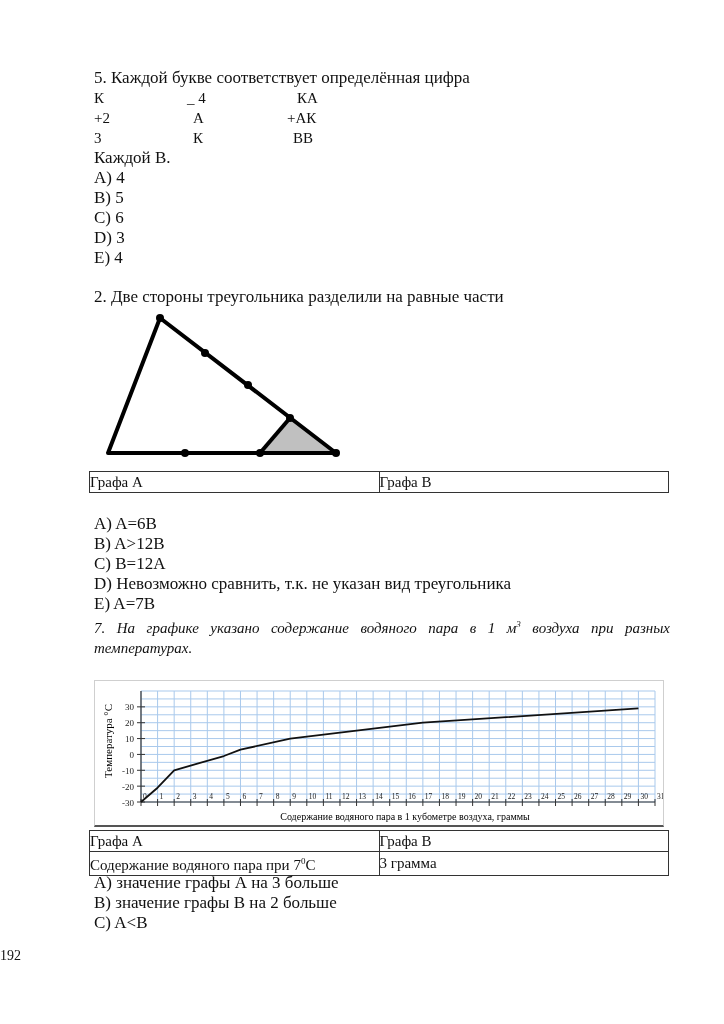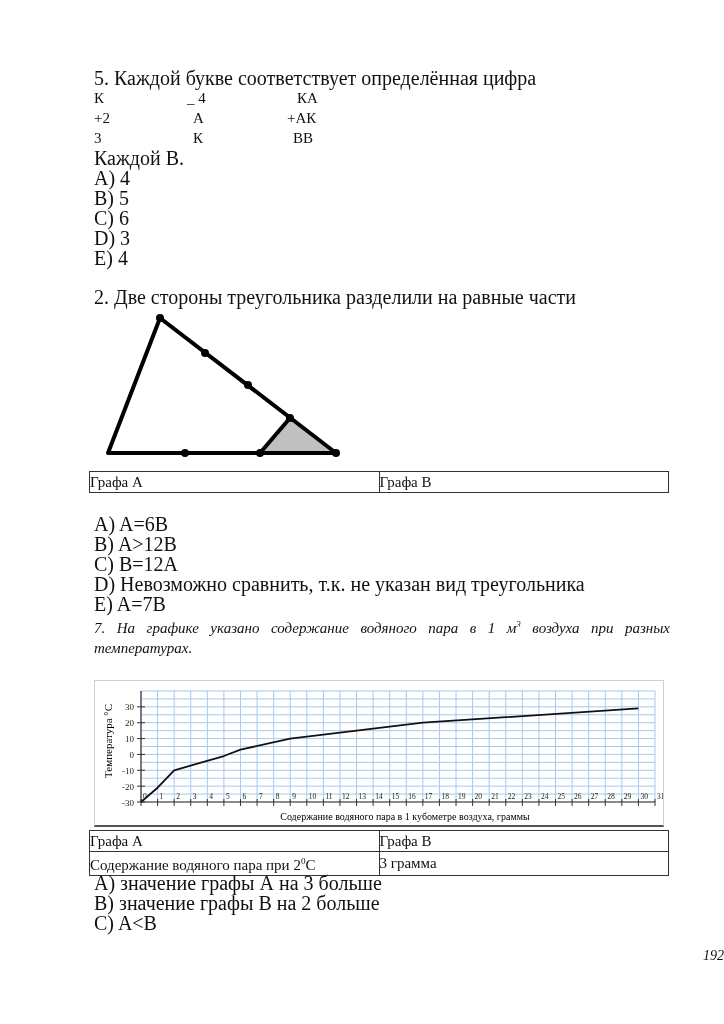--- a/index.html
+++ b/index.html
@@ -1,23 +1,23 @@
 <!DOCTYPE html>
 <html><head>
 <meta charset="utf-8">
 <style>
   html, body { margin:0; padding:0; background:#fff; }
   body { width:724px; height:1024px; position:relative; font-family:"Liberation Serif", "DejaVu Serif", serif; color:#111; overflow:hidden; }
-  .line { position:absolute; left:94px; font-size:20px; line-height:20px; white-space:nowrap; }
+  .line { position:absolute; left:94px; font-size:17px; line-height:20px; white-space:nowrap; }
   .col { position:absolute; font-size:15px; line-height:20px; white-space:nowrap; }
   table.t { position:absolute; left:89px; width:580px; border-collapse:collapse; font-size:15px; }
   table.t td { border:1.5px solid #333; text-align:left; padding:0; height:20px; line-height:19px; width:50%; }
   .justify { position:absolute; left:94px; width:576px; font-size:15px; line-height:20px; text-align:justify; text-align-last:left;font-style:italic; }
   #chart-frame { position:absolute; left:94px; top:680px; width:570px; height:147px; border:1px solid #cfcfcf; border-bottom:2px solid #555; box-sizing:border-box; background:#fff; }
-  .pagenum { position:absolute; left:0; width:724px; top:948px; text-align:right; font-size:14px;font-style:italic; }
+  .pagenum { position:absolute; left:0; width:724px; top:948px; text-align:left; font-size:14px; }
 </style>
 </head>
 <body>
 
 <div class="line" style="top:68px">5. Каждой букве соответствует определённая цифра</div>
 
 <div class="col" style="left:94px;top:88px">К</div>
 <div class="col" style="left:187px;top:88px">_ 4</div>
 <div class="col" style="left:297px;top:88px">КА</div>
 
@@ -211,21 +211,21 @@
   </svg>
 </div>
 
 <table class="t" style="top:830px">
   <tbody>
       <tr>
     <td>Графа А</td>
     <td>Графа В</td>
   </tr>
   <tr>
-    <td><span>Содержание водяного пара при 2</span><sup style="font-size:9px">0</sup><span>С</span></td>
+    <td><span>Содержание водяного пара при 7</span><sup style="font-size:9px">0</sup><span>С</span></td>
     <td>3 грамма</td>
   </tr>
 </tbody>
   </table>
 
 <div class="line" style="top:873px">A) значение графы А на 3 больше</div>
 <div class="line" style="top:893px">B) значение графы В на 2 больше</div>
 <div class="line" style="top:913px">C) A&lt;B</div>
 
 <div class="pagenum">192</div>

